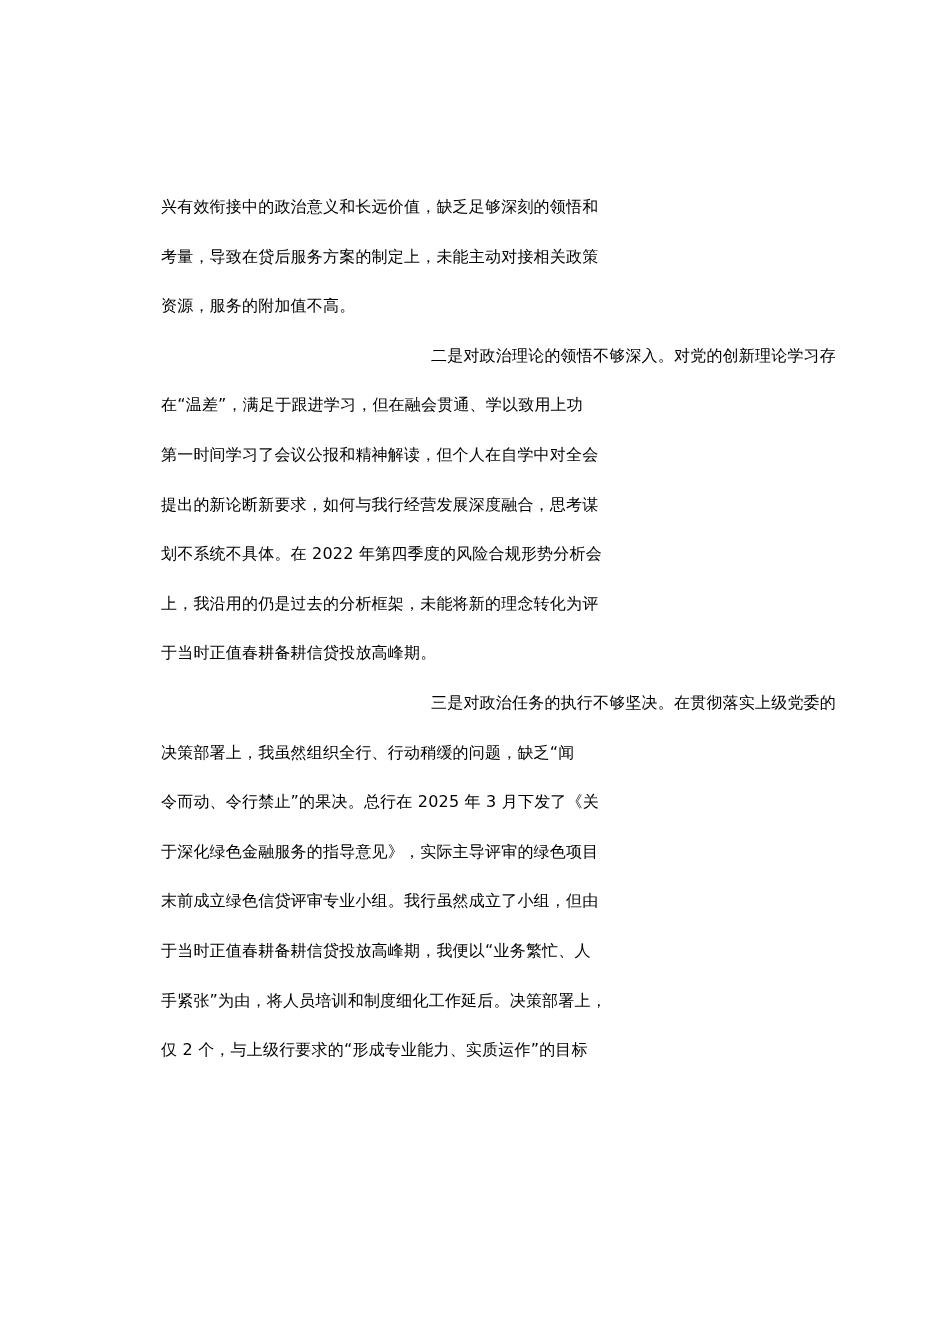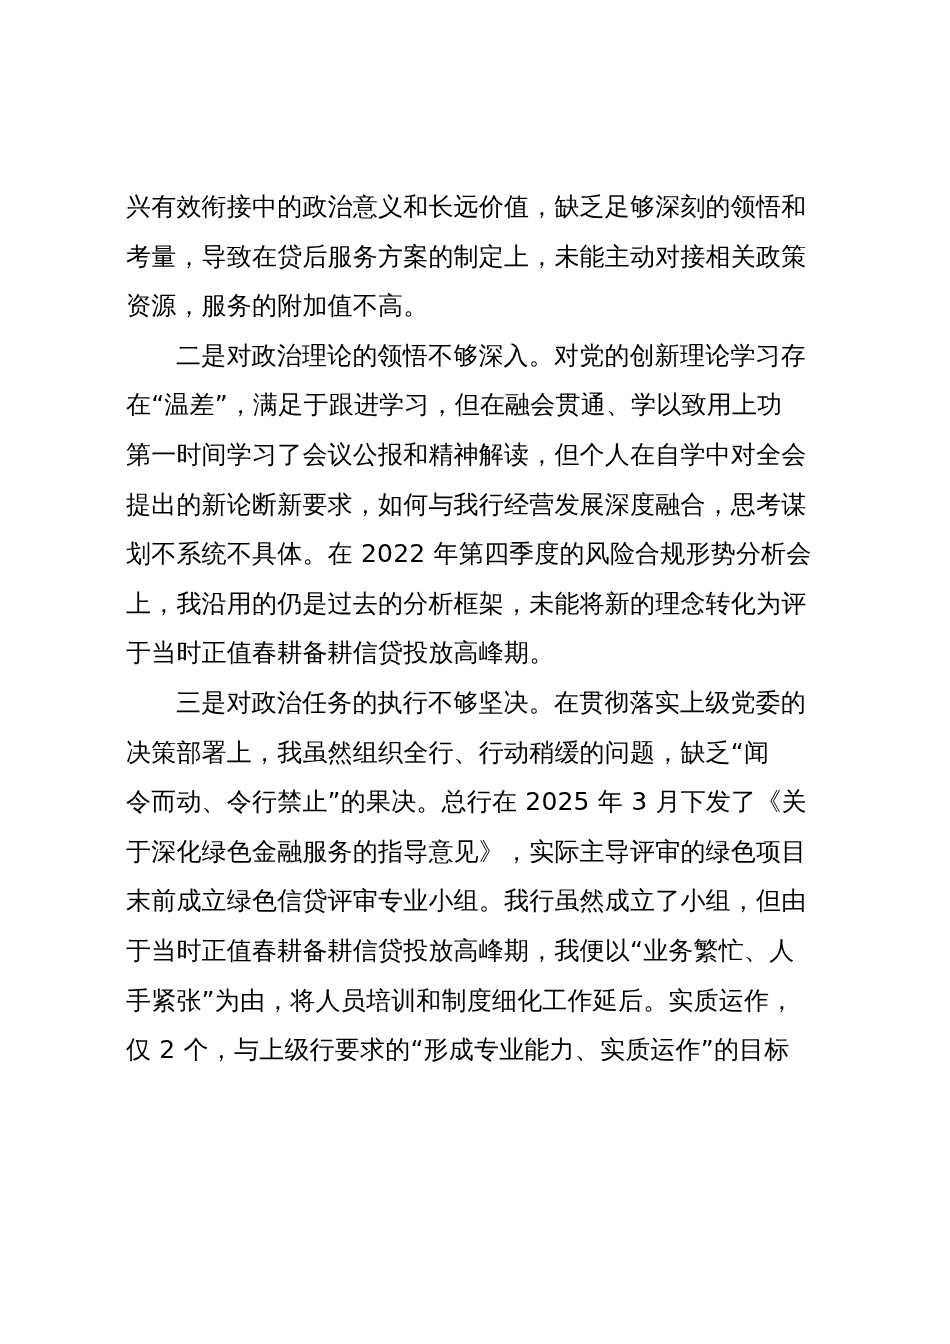--- a/index.html
+++ b/index.html
@@ -17,26 +17,28 @@
     }
     .page {
       position: absolute;
       left: 126px;
       top: 182px;
       width: 710px;
     }
     .line {
       height: 49.6px;
       line-height: 49.6px;
-      font-size: 25px;
+      font-size: 16px;
       white-space: nowrap;
       letter-spacing: 0.2px;
+      margin-left: 35px;
     }
     .indent {
       padding-left: 50px;
+      text-align: right;
     }
   </style>
 </head>
 <body>
 
 <div class="page">
 
   <div class="paragraph">
     <div class="line">兴有效衔接中的政治意义和长远价值，缺乏足够深刻的领悟和</div>
     <div class="line">考量，导致在贷后服务方案的制定上，未能主动对接相关政策</div>
@@ -53,17 +55,17 @@
     <div class="line">于当时正值春耕备耕信贷投放高峰期。</div>
   </div>
 
   <div class="paragraph">
     <div class="line indent">三是对政治任务的执行不够坚决。在贯彻落实上级党委的</div>
     <div class="line">决策部署上，我虽然组织全行、行动稍缓的问题，缺乏“闻</div>
     <div class="line">令而动、令行禁止”的果决。总行在 2025 年 3 月下发了《关</div>
     <div class="line">于深化绿色金融服务的指导意见》，实际主导评审的绿色项目</div>
     <div class="line">末前成立绿色信贷评审专业小组。我行虽然成立了小组，但由</div>
     <div class="line">于当时正值春耕备耕信贷投放高峰期，我便以“业务繁忙、人</div>
-    <div class="line">手紧张”为由，将人员培训和制度细化工作延后。实质运作，</div>
+    <div class="line">手紧张”为由，将人员培训和制度细化工作延后。决策部署上，</div>
     <div class="line">仅 2 个，与上级行要求的“形成专业能力、实质运作”的目标</div>
   </div>
 
 </div>
 
 </body></html>

